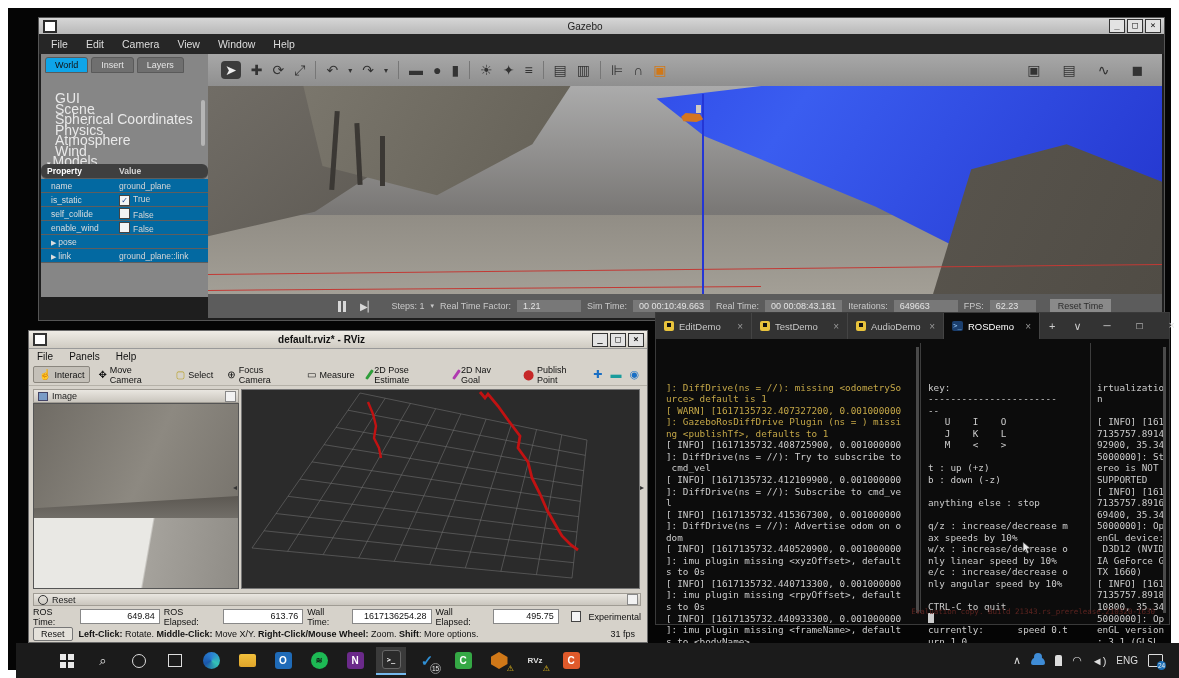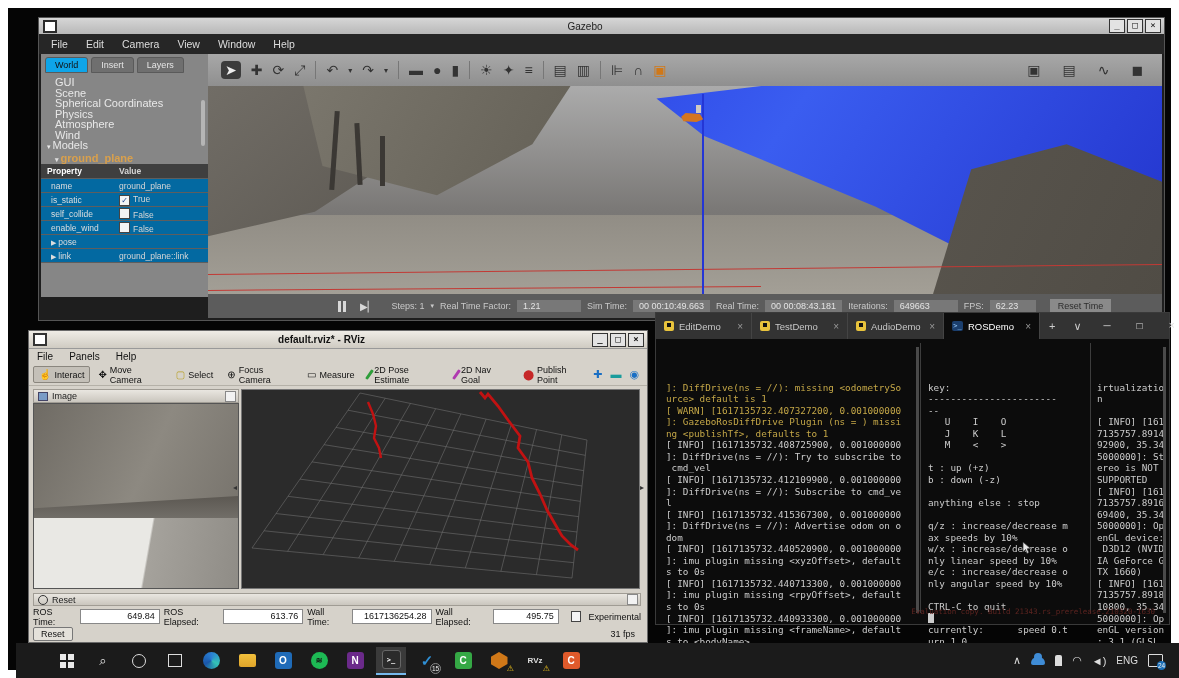--- a/index.html
+++ b/index.html
@@ -11,30 +11,30 @@
   #gz-title{left:0;top:0;width:100%;height:16px;background:linear-gradient(#d6d6d6,#b8b8b8);display:flex;align-items:center;font-size:10px;color:#222;}
   .winbtns{display:flex;gap:2px;position:absolute;right:3px;top:2px;}
   .wbtn{width:14px;height:12px;background:#e3e3e3;border:1px solid #333;font-size:9px;line-height:11px;text-align:center;color:#111;font-family:"DejaVu Sans Mono",monospace;}
   .wicon{width:10px;height:9px;border:2px solid #2b2b2b;background:#fff;margin:0 4px;}
   #gz-menu{left:0;top:16px;width:100%;height:20px;background:#262626;display:flex;align-items:center;gap:18px;padding-left:12px;box-sizing:border-box;}
   #gz-menu span{color:#ddd;font-size:10.5px;}
   #gz-left{left:2px;top:36px;width:167px;height:243px;background:#868686;}
   .gz-tabs{display:flex;gap:3px;padding:3px 2px 0 4px;}
   .gz-tab{background:#6f6f6f;color:#e5e5e5;font-size:9px;padding:2px 9px;border-radius:3px 3px 0 0;border:1px solid #5a5a5a;}
   .gz-tab.active{background:#0ea5e9;color:#111;}
-  #gz-tree{position:relative;padding:4px 0 2px 14px;font-size:11px;color:#e8e8e8;line-height:10.5px;}
+  #gz-tree{position:relative;padding:4px 0 2px 14px;font-size:14px;color:#e8e8e8;line-height:10.5px;margin-top:16px;}
   #gz-tree .tw{margin-left:-8px;}
   #gz-tree .tw::before{content:"▾ ";font-size:7px;}
   #gz-tree .sel{color:#d9a04c;font-weight:bold;margin-left:0px;}
   #gz-tree .sel::before{content:"▾ ";color:#ddd;font-size:7px;}
   #gz-tree .links{font-weight:bold;margin-left:14px;color:#f2f2f2;}
   #gz-scroll{position:absolute;right:3px;top:46px;width:4px;height:46px;background:#b5b5b5;border-radius:2px;}
   #gz-prop{position:absolute;left:0;right:0;top:110px;font-size:8.5px;}
   .prow{display:flex;height:13px;align-items:center;border-bottom:1px solid #5e5e5e;background:#0369a1;}
-  .prow.hdr{background:#3f3f3f;color:#fff;font-weight:bold;height:14px;}
+  .prow.hdr{background:#3f3f3f;color:#fff;font-weight:bold;height:14px;border-radius:6px;}
   .pc1{width:78px;padding-left:10px;color:#dedede;box-sizing:border-box;}
   .prow.hdr .pc1{padding-left:6px;color:#fff;}
   .pc2{flex:1;color:#d6d6d6;}
   .cbx{display:inline-block;width:9px;height:9px;background:#f4f4f4;border:1px solid #444;font-size:8px;line-height:9px;text-align:center;color:#1b3f8f;vertical-align:-1px;margin-right:3px;}
   .exp::before{content:"▶ ";font-size:7px;color:#ddd;}
   
   #gz-tools{left:169px;top:36px;width:954px;height:32px;background:linear-gradient(#a8a8a8,#8f8f8f);display:flex;align-items:center;padding-left:8px;box-sizing:border-box;color:#2f2f2f;}
   #gz-tools .tico{font-size:14px;margin:0 5px;color:#333;}
   #gz-tools .sep{width:1px;height:18px;background:#777;margin:0 5px;}
   #gz-tools .sel-tool{background:#3c3c3c;color:#eee;border-radius:4px;padding:1px 4px;}
@@ -374,20 +374,23 @@
         <span class="tfield">613.76</span>
         <span>Wall Time:</span>
         <span class="tfield">1617136254.28</span>
         <span>Wall Elapsed:</span>
         <span class="tfield" style="min-width:56px">495.75</span>
         <span class="cbx" style="margin-left:8px"></span>
         <span>Experimental</span>
       </div>
       <div class="abs" id="rv-bottom">
         <span id="rv-reset">Reset</span>
+        <span>
+          <span class="bold">Left-Click:</span><span> Rotate.  </span><span class="bold">Middle-Click:</span><span> Move X/Y.  </span><span class="bold">Right-Click/Mouse Wheel:</span><span> Zoom.  </span><span class="bold">Shift</span><span>: More options.</span>
+        </span>
         <span style="margin-left:auto;margin-right:6px;">31 fps</span>
       </div>
     </div>
 
     <div class="abs" id="term">
       <div class="abs" id="term-tabs">
         <span class="ttab">
             <span class="tuxico"></span>
             <span>EditDemo</span>
             <span class="x">×</span>

